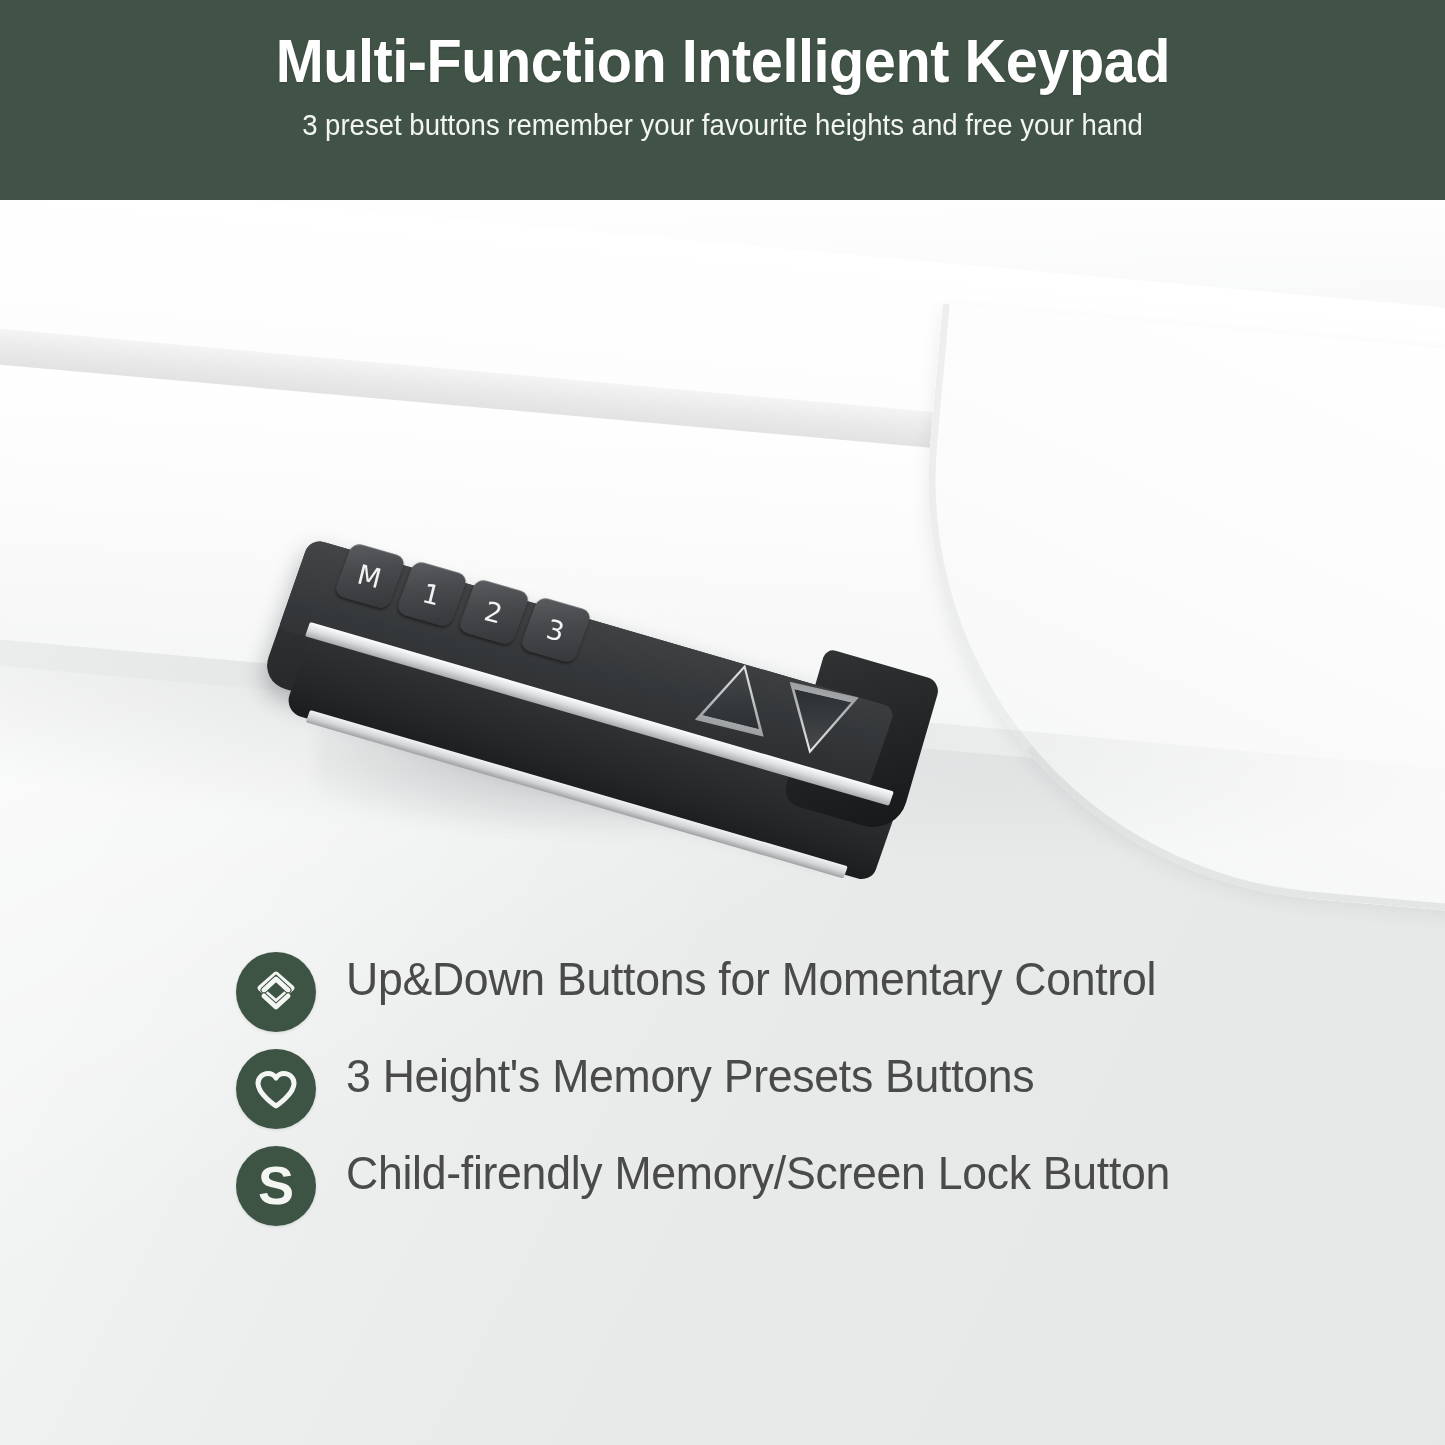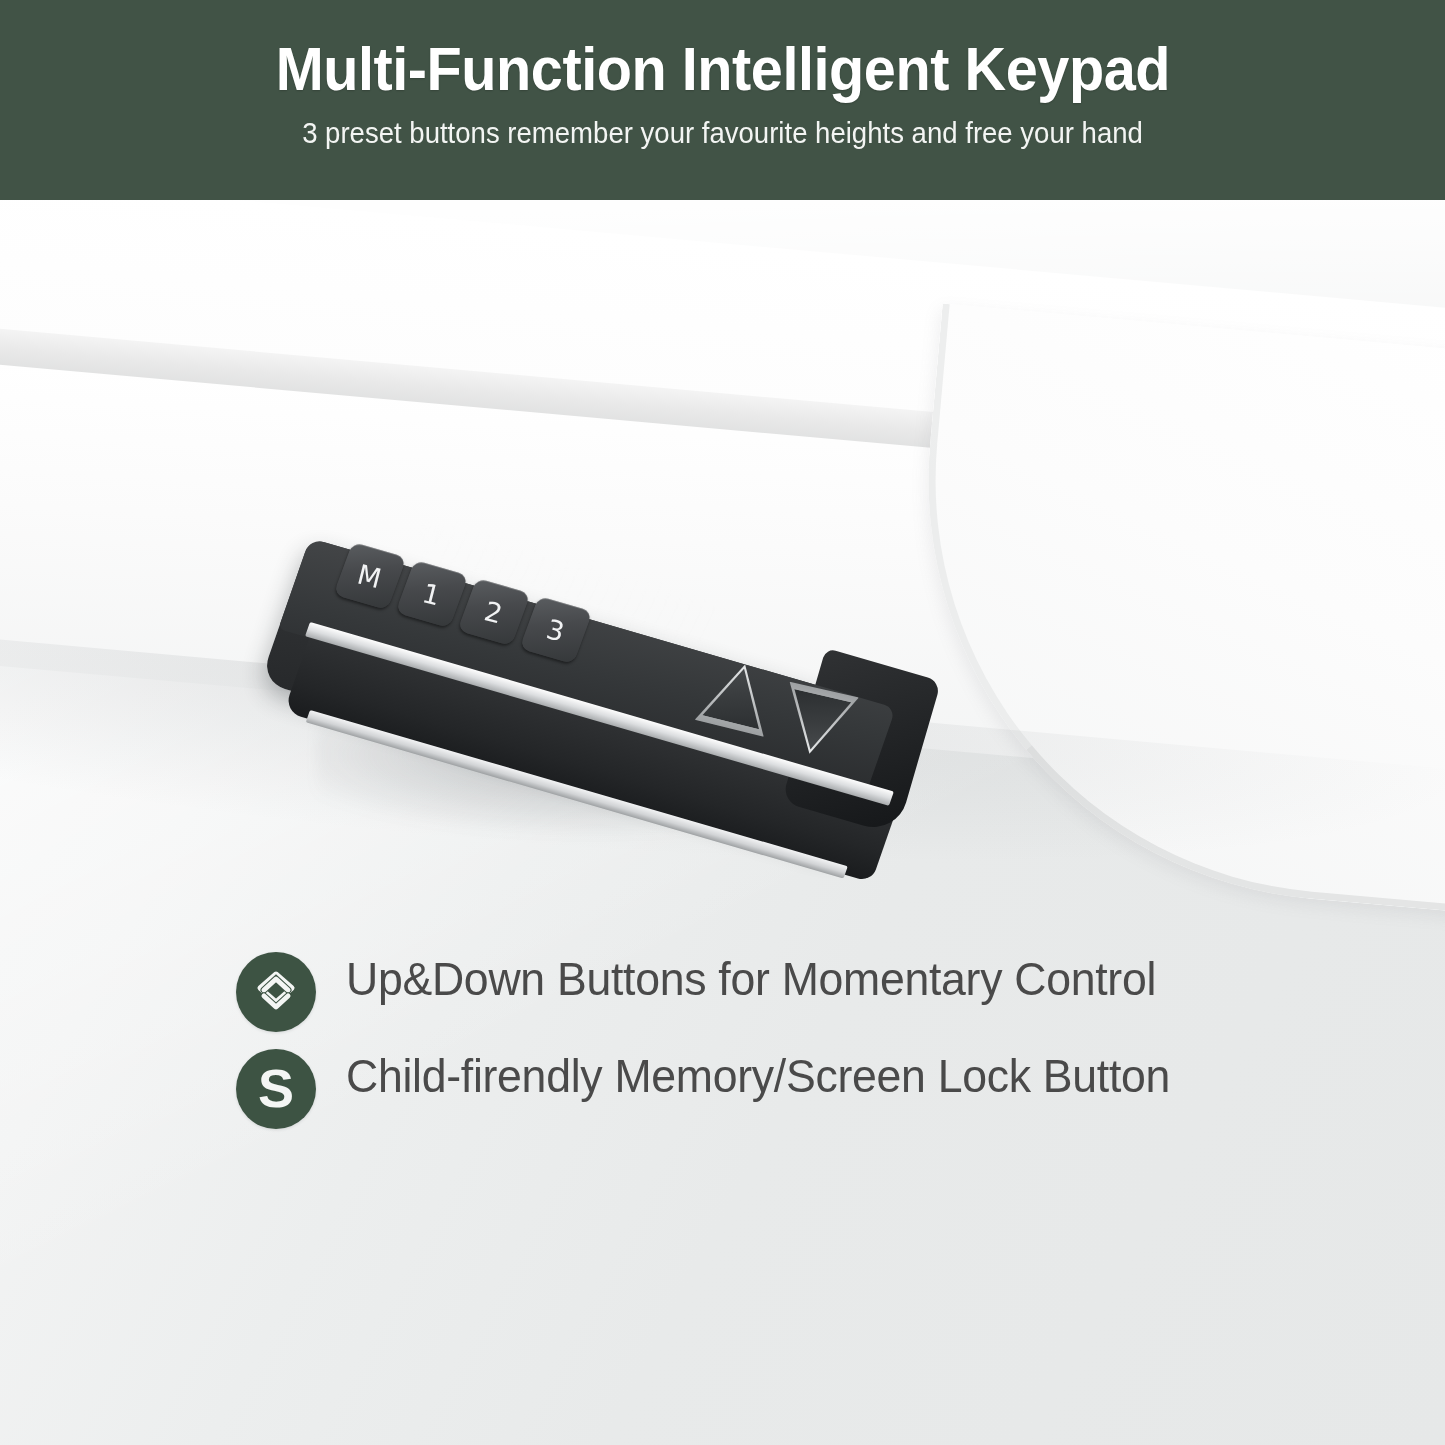--- a/index.html
+++ b/index.html
@@ -278,21 +278,21 @@
   .header {
     position: absolute;
     left: 0; top: 0;
     width: 100%;
     height: 200px;
     background: #415346;
     display: flex;
     flex-direction: column;
     align-items: center;
     justify-content: flex-start;
-    padding-top: 36px;
+    padding-top: 28px;
     box-sizing: border-box;
   }
   .header-title {
     color: #ffffff;
     font-family: "Liberation Sans", sans-serif;
     font-weight: bold;
     font-size: 62px;
     line-height: 1.05;
     letter-spacing: -0.5px;
     transform: scaleX(0.93);
@@ -417,20 +417,29 @@
           <path d="M26 8 L42 22 L26 36 L10 22 Z" fill="none" stroke="#f4f6f4" stroke-width="5" stroke-linejoin="round" stroke-linecap="round"></path>
           <path d="M14 24 L26 13 L38 24" fill="none" stroke="#3d5343" stroke-width="7" stroke-linecap="round"></path>
           <path d="M14 24 L26 13 L38 24" fill="none" stroke="#f4f6f4" stroke-width="5" stroke-linejoin="round" stroke-linecap="round"></path>
           <path d="M14 30 L26 41 L38 30" fill="none" stroke="#3d5343" stroke-width="7" stroke-linecap="round"></path>
           <path d="M14 30 L26 41 L38 30" fill="none" stroke="#f4f6f4" stroke-width="5" stroke-linejoin="round" stroke-linecap="round"></path>
         </svg>
       </div>
       <div class="feature-label">Up&amp;Down Buttons for Momentary Control</div>
     </div>
 
+    <div class="feature-row">
+      <div class="feature-icon">
+        <svg width="52" height="52" viewBox="0 0 52 52" aria-hidden="true">
+          <path d="M26 43 C26 43 8 31 8 20.5 C8 14.7 12.6 10.5 18 10.5 C21.6 10.5 24.4 12.4 26 15
+                   C27.6 12.4 30.4 10.5 34 10.5 C39.4 10.5 44 14.7 44 20.5 C44 31 26 43 26 43 Z" fill="none" stroke="#f4f6f4" stroke-width="5" stroke-linejoin="round" stroke-linecap="round"></path>
+        </svg>
+      </div>
+      <div class="feature-label">3 Height's Memory Presets Buttons</div>
+    </div>
 
     <div class="feature-row">
       <div class="feature-icon">
         <span class="s-glyph">S</span>
       </div>
       <div class="feature-label">Child-firendly Memory/Screen Lock Button</div>
     </div>
 
 
   </div>

